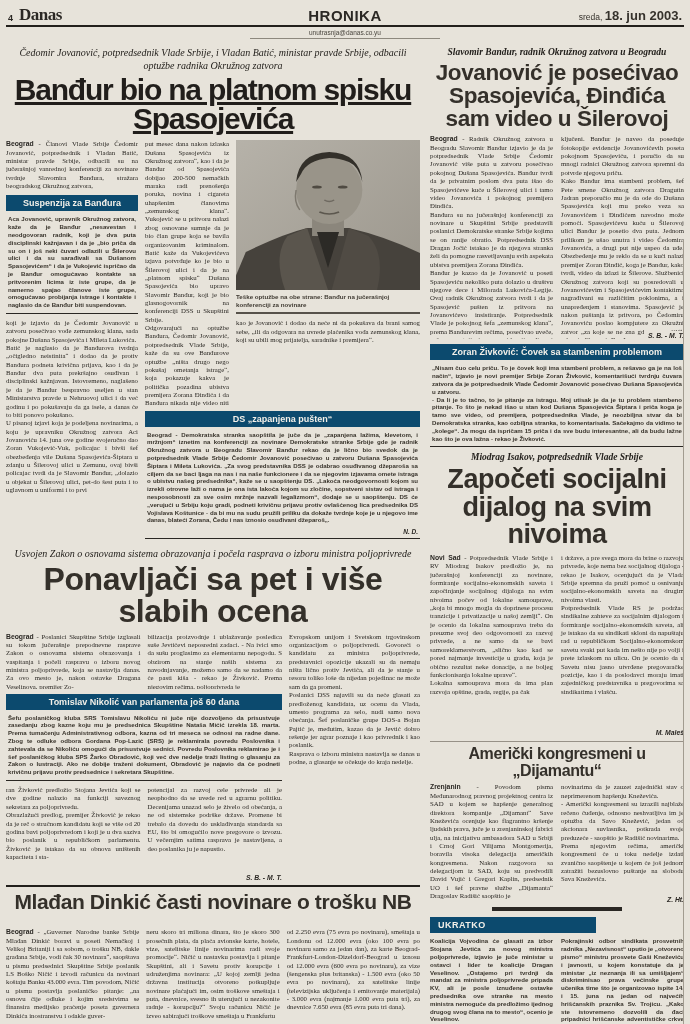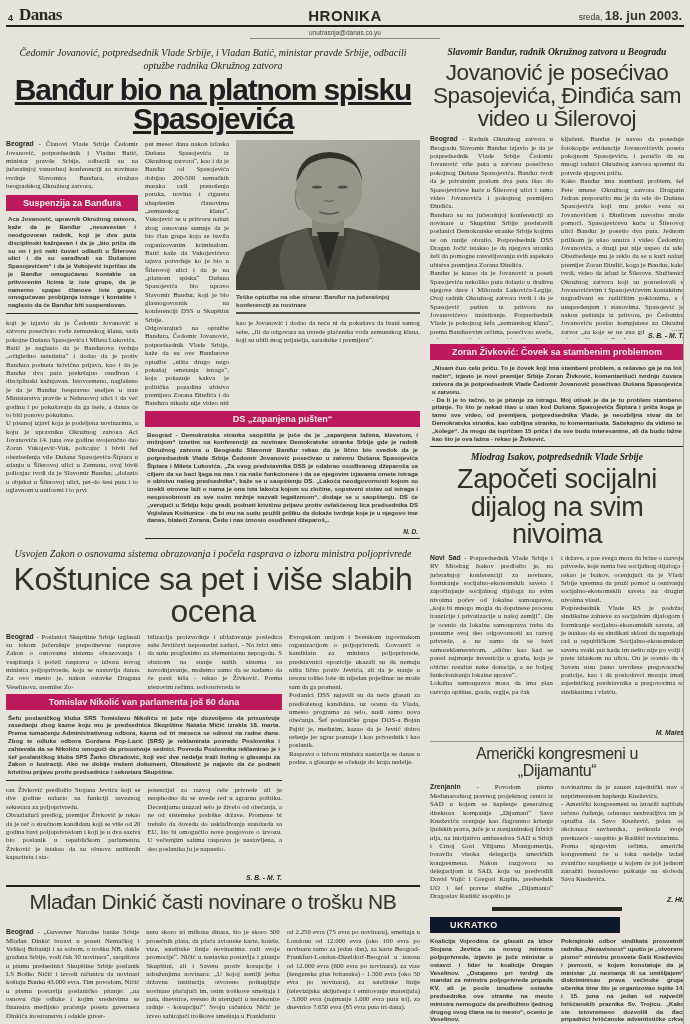--- a/index.html
+++ b/index.html
@@ -22,37 +22,37 @@
 
   .main{display:flex;gap:10px;}
   .lz{width:414px;}
   .rz{flex:1;min-width:0;}
 
   
   .kick{font:italic 10px/1.25 "Liberation Serif",serif;text-align:center;color:#24211d;margin:4px 6px 2px;}
   .kick.sm{font-size:9.5px;font-weight:bold;}
   .headA{font:bold 30px/0.97 "Liberation Sans",sans-serif;letter-spacing:-1.2px;text-align:center;
          color:#211e1b;margin:3px 0 7px;text-decoration:underline;}
-  .headL{font-family:"Liberation Sans",sans-serif;font-weight:400;text-align:center;color:#34302a;
+  .headL{font-family:"Liberation Sans",sans-serif;font-weight:700;text-align:center;color:#34302a;
          letter-spacing:-0.4px;}
   .headR{font-size:22.5px;line-height:1.03;margin:0 0 5px;}
   .headP{font-size:32px;line-height:1;margin:1px 0 6px;}
   .headI{font-size:27px;line-height:1.02;margin:0 0 5px;}
   .headK{font-size:16px;line-height:1.05;margin:4px 8px 4px;}
   .headD{font-size:21px;line-height:1;margin:4px 0 16px;}
 
   
   .bt{font:6.8px/1.23 "Liberation Serif",serif;text-align:justify;white-space:pre-line;color:#2b2824;}
   .city{font:bold 6.8px "Liberation Sans",sans-serif;}
   .sig{font:bold italic 6.8px "Liberation Sans",sans-serif;text-align:right;}
   .sig.abs{position:absolute;right:0;bottom:0;background:#e7e3da;padding:1px 0 0 4px;}
 
   
   .nbox{border-bottom:1.5px solid #2a2723;margin:5px 0;}
-  .nbox .bar{background:#be185d;color:#f3f0e9;font:bold 9px/1 "Liberation Sans",sans-serif;
+  .nbox .bar{background:#0c4a6e;color:#f3f0e9;font:bold 9px/1 "Liberation Sans",sans-serif;
              text-align:center;padding:4px 2px 3px;}
   .nbox .bb{font:bold 6.1px/1.28 "Liberation Sans",sans-serif;color:#38332b;text-align:justify;
             padding:4px 2px;white-space:pre-line;}
   .nbox .bsig{font:bold italic 6.5px "Liberation Sans",sans-serif;text-align:right;padding:0 2px 3px;}
 
   
   .bodyA{display:flex;gap:7px;height:404px;overflow:hidden;}
   .cA1{width:132px;}
   .cAr{flex:1;display:flex;flex-direction:column;min-width:0;}
   .cArTop{display:flex;gap:7px;height:302px;overflow:hidden;}
@@ -78,22 +78,22 @@
   
   .bodyB{display:flex;gap:8px;height:204px;overflow:hidden;position:relative;margin-bottom:2px;}
   .bodyI{display:flex;gap:8px;height:182px;overflow:hidden;position:relative;}
   .bodyK{display:flex;gap:8px;height:120px;overflow:hidden;position:relative;}
   .rcol{flex:1;min-width:0;}
   .hrule{border-top:1px solid #979187;margin:5px 0 2px;}
   .midbar{width:130px;height:4px;background:#2a2723;margin:4px auto 6px;}
 
   
   .ubox{margin-top:2px;}
-  .ubar{width:150px;background:#0f172a;color:#f3f0e9;font:bold 9px/1 "Liberation Sans",sans-serif;
-        padding:4px 20px 3px;letter-spacing:0.5px;margin-bottom:4px;}
+  .ubar{width:150px;background:#0c4a6e;color:#f3f0e9;font:bold 9px/1 "Liberation Sans",sans-serif;
+        padding:4px 8px 3px;letter-spacing:0.5px;margin-bottom:4px;}
   .ubody{display:flex;gap:8px;height:118px;overflow:hidden;}
   .uitem{flex:1;min-width:0;font:bold 6.1px/1.28 "Liberation Sans",sans-serif;color:#38332b;
          text-align:justify;white-space:pre-line;}
   .ubar2{width:120px;height:4px;background:#2a2723;margin:5px auto 0;}
 </style>
 </head>
 <body>
 
 <div class="page">
 
@@ -168,21 +168,21 @@
               <div class="bar">DS „zapanjena pušten“</div>
               <div class="bb">Beograd - Demokratska stranka saopštila je juče da je „zapanjena lažima, klevetom, i mržnjom“ iznetim na konferenciji za novinare Demokratske stranke Srbije gde je radnik Okružnog zatvora u Beogradu Slavomir Banđur rekao da je lično bio svedok da je potpredsednik Vlade Srbije Čedomir Jovanović posećivao u zatvoru Dušana Spasojevića Šiptara i Mileta Lukovića. „Za svog predstavnika DSS je odabrao osuđivanog džeparoša sa ciljem da se baci ljaga na nas i na naše funkcionere i da se njegovim izjavama omete istraga o ubistvu našeg predsednika“, kaže se u saopštenju DS. „Lakoća neodgovornosti kojom su izrekli otrovne laži o nama je ona ista lakoća kojom su zločine, sopstveni sistav od istraga i nesposobnosti za sve osim mržnje nazvali legalizmom“, dodaje se u saopštenju. DS će „verujući u Srbiju koju gradi, podneti krivičnu prijavu protiv ovlašćenog lica predsednika DS Vojislava Koštunice - da bi mu na sudu pružili priliku da dokaže tvrdnje koje je u njegovo ime danas, blateći Zorana, Čedu i nas iznosio osuđivani džeparoš„.</div>
               <div class="bsig">N. D.</div>
             </div>
           </div>
         </div>
       </div>
 
       <div>
         <div class="kick">Usvojen Zakon o osnovama sistema obrazovanja i počela rasprava o izboru ministra poljoprivrede</div>
-        <div class="headL headP">Koštunice sa pet i više slabih ocena</div>
+        <div class="headL headP">Ponavljači sa pet i više slabih ocena</div>
         <div class="bodyP">
           <div class="pleft">
             <div class="prowTop">
               <div class="pc bt"><span class="city">Beograd</span> <span>- Poslanici Skupštine Srbije izglasali su tokom jučerašnje prepodnevne rasprave Zakon o osnovama sistema obrazovanja i vaspitanja i počeli raspravu o izboru novog ministra poljoprivrede, koja se nastavlja danas. Za ovo mesto je, nakon ostavke Dragana Veselinova, premijer Zo-</span></div>
               <div class="pc bt">bilizacija proizvodnje i ublažavanje posledica suše Jevtićevi neposredni zadaci. - Na ivici smo da sušu proglasimo za elementarnu nepogodu. S obzirom na stanje naših sistema za navodnjavanje, možemo samo da se nadamo da će pasti kiša - rekao je Živković. Prema njegovim rečima, poljoprivreda je</div>
             </div>
             <div class="nbox">
               <div class="bar">Tomislav Nikolić van parlamenta još 60 dana</div>
               <div class="bb">Šefu poslaničkog kluba SRS Tomislavu Nikoliću ni juče nije dozvoljeno da prisustvuje zasedanju zbog kazne koju mu je predsednica Skupštine Nataša Mićić izrekla 18. marta. Prema tumačenju Administrativnog odbora, kazna od tri meseca se odnosi na radne dane. Zbog te odluke odbora Gordana Pop-Lazić (SRS) je reklamirala povredu Poslovnika i zahtevala da se Nikoliću omogući da prisustvuje sednici. Povredu Poslovnika reklamirao je i šef poslaničkog kluba SPS Žarko Obradović, koji već dve nedelje traži listing o glasanju za Zakon o lustraciji. Ako ne dobije traženi dokument, Obradović je najavio da će podneti krivičnu prijavu protiv predsednice i sekretara Skupštine.</div>
             </div>

